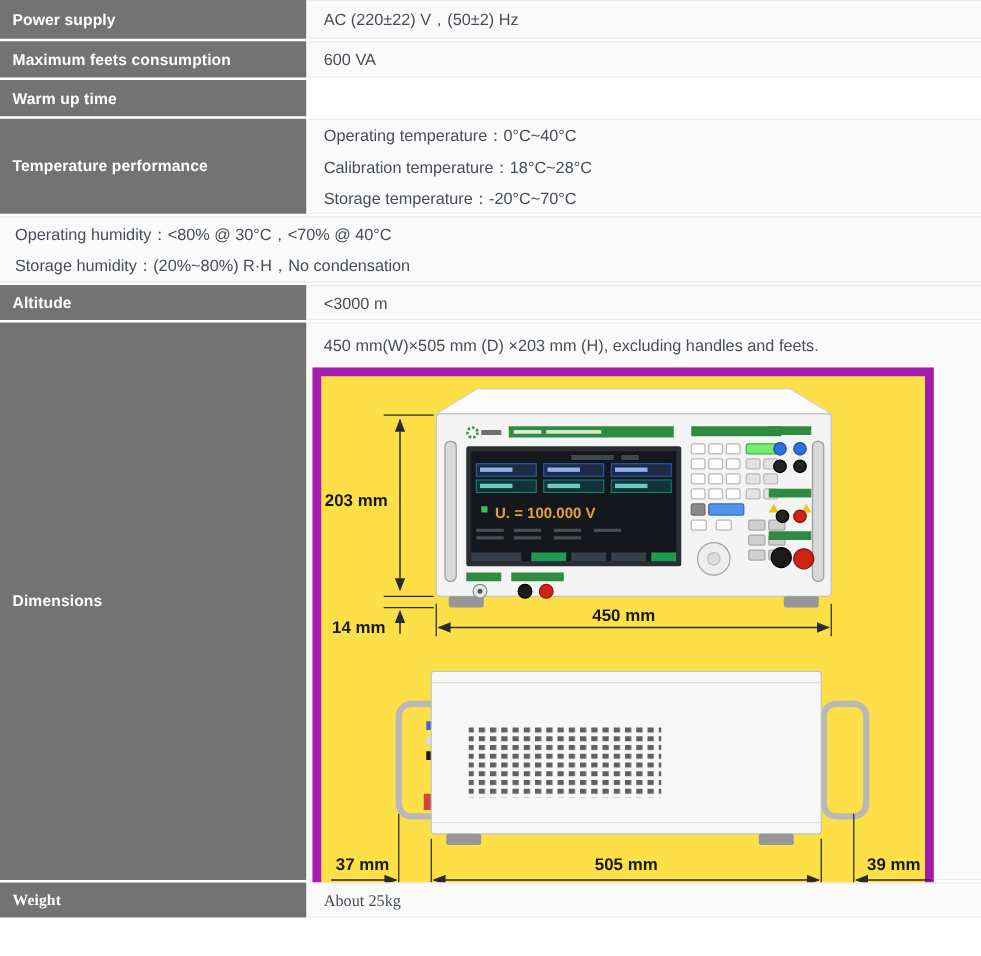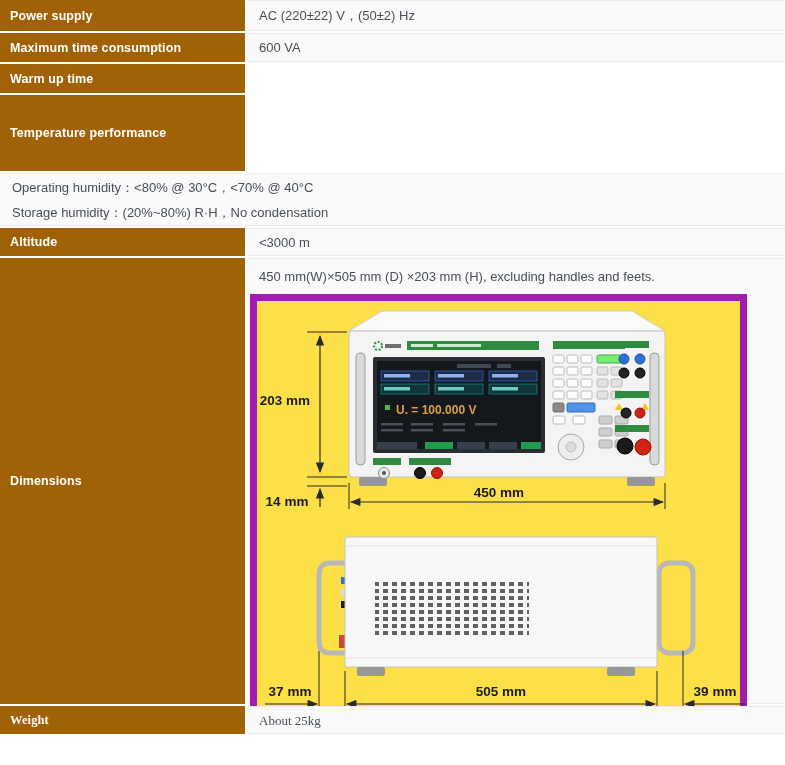--- a/index.html
+++ b/index.html
@@ -1,21 +1,21 @@
 <!DOCTYPE html>
 <html><head>
 <meta charset="utf-8">
 <style>
   html,body{margin:0;padding:0;background:#ffffff;}
   body{width:785px;height:765px;overflow:hidden;font-family:"Liberation Sans",sans-serif;}
   .spec-table{width:785px;}
   .row{display:flex;margin-bottom:2px;}
   .row:last-child{margin-bottom:0;font-family:Liberation Serif, serif;}
   .cell-l{
-    width:245px;min-width:245px;background:#a16207;color:#ffffff;
+    width:245px;min-width:245px;background:#737373;color:#ffffff;
     font-weight:bold;font-size:12.5px;display:flex;align-items:center;
     padding-left:10px;box-sizing:border-box;margin-right:2px;letter-spacing:.1px;
   }
   .cell-r{
     flex:1;background:#fafafa;border-top:1px solid #ececec;border-bottom:1px solid #ececec;
     box-sizing:border-box;display:flex;flex-direction:column;justify-content:center;
     padding-left:12px;font-size:13px;color:#474e57;
   }
   .cell-r .line{line-height:25px;}
   .h31{height:31px}.h29{height:29px}.h28{height:28px}.h76{height:76px}.h53{height:53px}.h446{height:446px}
@@ -35,32 +35,37 @@
 <div class="spec-table">
 
   <div class="row h31">
     <div class="cell-l">Power supply</div>
     <div class="cell-r">
         <div class="line">AC (220±22) V，(50±2) Hz</div>
       </div>
   </div>
 
   <div class="row h29">
-    <div class="cell-l">Maximum time consumption</div>
+    <div class="cell-l">Maximum feets consumption</div>
     <div class="cell-r">
         <div class="line">600 VA</div>
       </div>
   </div>
 
   <div class="row h29">
     <div class="cell-l">Warm up time</div>
   </div>
 
   <div class="row h76">
     <div class="cell-l">Temperature performance</div>
+    <div class="cell-r">
+      <div class="line">Operating temperature：0°C~40°C</div>
+      <div class="line">Calibration temperature：18°C~28°C</div>
+      <div class="line">Storage temperature：-20°C~70°C</div>
+    </div>
   </div>
 
   <div class="row h53">
     <div class="cell-r">
       <div class="line">Operating humidity：&lt;80% @ 30°C，&lt;70% @ 40°C</div>
       <div class="line">Storage humidity：(20%~80%) R·H，No condensation</div>
     </div>
   </div>
 
   <div class="row h28">

